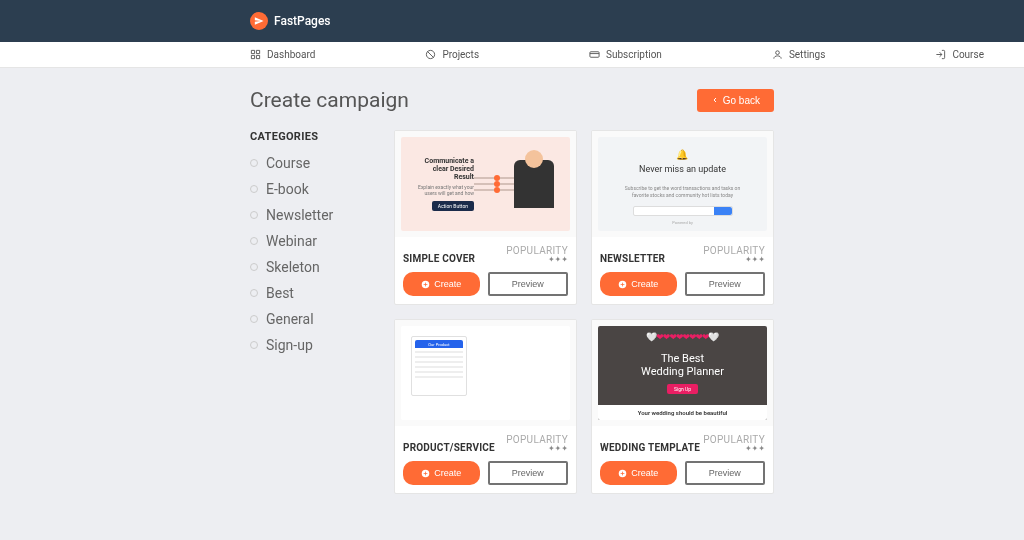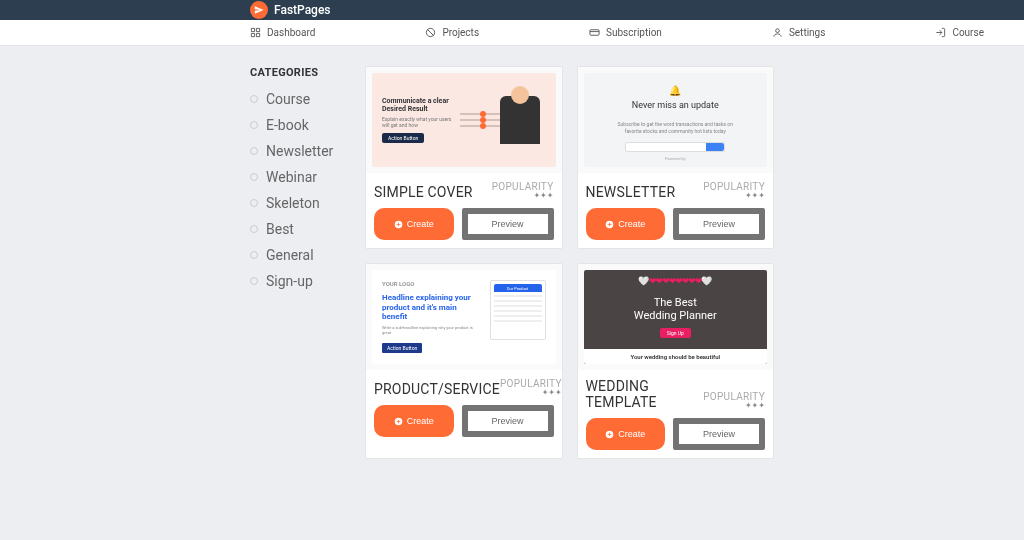--- a/index.html
+++ b/index.html
@@ -1,48 +1,48 @@
 <!DOCTYPE html>
 <html><head>
   <meta charset="utf-8">
   <style>
     * { margin: 0; padding: 0; box-sizing: border-box; }
     body { font-family: -apple-system, BlinkMacSystemFont, "Segoe UI", Roboto, Arial, sans-serif; background: #edeef2; font-size: 12px; color: #333; }
     
-    .topbar { background: #2c3e50; height: 20px; display: flex; align-items: center; padding: 0 250px; }
+    .topbar { background: #2c3e50; height: 42px; display: flex; align-items: center; padding: 0 250px; }
     .logo { display: flex; align-items: center; gap: 6px; color: #fff; font-size: 12px; font-weight: 500; }
     .logo-icon { width: 18px; height: 18px; background: #ff6b35; border-radius: 50%; display: flex; align-items: center; justify-content: center; }
     .logo-icon svg { width: 10px; height: 10px; fill: #fff; }
     
     .navbar { background: #fff; height: 26px; padding: 0 250px; display: flex; align-items: center; gap: 110px; border-bottom: 1px solid #e5e5e5; }
     .nav-item { display: flex; align-items: center; gap: 6px; font-size: 10px; color: #555; cursor: pointer; }
     .nav-item svg { width: 11px; height: 11px; }
     
     .content { padding: 20px 250px 40px; }
     .page-header { display: flex; justify-content: space-between; align-items: center; margin-bottom: 18px; }
     .page-title { font-size: 21px; font-weight: 400; color: #555; }
     .go-back { background: #ff6b35; color: #fff; border: none; padding: 6px 14px; border-radius: 3px; font-size: 10px; cursor: pointer; display: flex; align-items: center; gap: 4px; }
     
-    .main-row { display: flex; gap: 5px; }
+    .main-row { display: flex; gap: 34px; }
     .sidebar { width: 110px; }
     .cat-title { font-size: 11px; font-weight: 700; color: #333; letter-spacing: 0.3px; margin-bottom: 12px; }
     .cat-item { display: flex; align-items: center; gap: 8px; margin-bottom: 10px; cursor: pointer; }
     .cat-radio { width: 8px; height: 8px; border: 1px solid #ccc; border-radius: 50%; flex-shrink: 0; }
     .cat-label { font-size: 14px; color: #666; }
     
     .templates { flex: 1; }
     .blank-box { border: 1px dashed #ff6b35; border-radius: 3px; height: 40px; display: flex; align-items: center; justify-content: center; gap: 6px; color: #ff6b35; font-size: 11px; margin-bottom: 16px; cursor: pointer; }
     .blank-box svg { width: 10px; height: 10px; fill: #ff6b35; }
     
     .grid { display: grid; grid-template-columns: 1fr 1fr; gap: 14px; }
     .card { background: #fff; border: 1px solid #e5e5e5; border-radius: 2px; overflow: hidden; }
     .thumb { height: 106px; padding: 6px; background: #fafafa; }
     .thumb-inner { width: 100%; height: 100%; border-radius: 2px; position: relative; overflow: hidden; }
     
-    .thumb-simple { background: #fbe8e3; display: flex; align-items: center; padding: 0 10px; }
+    .thumb-simple { background: #fbe8e3; display: flex; align-items: center; padding: 0 10px; text-align: right; }
     .ts-left { flex: 1; font-size: 7px; }
     .ts-head { font-weight: 700; color: #333; margin-bottom: 3px; }
     .ts-sub { color: #777; font-size: 5px; margin-bottom: 5px; }
     .ts-btn { background: #1a2b4a; color: #fff; padding: 2px 6px; font-size: 5px; border-radius: 2px; display: inline-block; }
     .ts-person { width: 40px; height: 48px; background: #333; border-radius: 6px 6px 0 0; position: relative; margin-right: 6px; }
     .ts-person::before { content: ''; position: absolute; top: -10px; left: 11px; width: 18px; height: 18px; background: #f4c39c; border-radius: 50%; }
     .ts-sliders { width: 40px; display: flex; flex-direction: column; gap: 4px; }
     .ts-slider { height: 2px; background: #d5c0b8; position: relative; }
     .ts-slider::after { content: ''; position: absolute; width: 6px; height: 6px; background: #ff6b35; border-radius: 50%; top: -2px; left: 50%; }
     
@@ -65,28 +65,28 @@
     .tp-line { height: 2px; background: #eee; margin-bottom: 3px; }
     
     .thumb-wed { background: #4a4544; display: flex; flex-direction: column; align-items: center; justify-content: center; position: relative; }
     .tw-hearts { position: absolute; top: 6px; font-size: 9px; letter-spacing: -1px; }
     .tw-title { color: #fff; font-size: 11px; font-weight: 400; text-align: center; line-height: 1.2; margin-bottom: 6px; }
     .tw-btn { background: #e91e63; color: #fff; padding: 2px 7px; font-size: 5px; border-radius: 2px; }
     .tw-foot { position: absolute; bottom: 0; left: 0; right: 0; background: #fff; text-align: center; font-size: 6px; padding: 4px; color: #333; font-weight: 600; }
     
     .card-footer { padding: 8px; }
     .card-row1 { display: flex; justify-content: space-between; align-items: flex-end; margin-bottom: 8px; }
-    .card-name { font-size: 14px; font-weight: 400; color: #333; text-transform: uppercase; letter-spacing: 0.2px; }
+    .card-name { font-size: 10px; font-weight: 700; color: #333; text-transform: uppercase; letter-spacing: 0.2px; }
     .pop { text-align: right; }
     .pop-label { font-size: 10px; color: #aaa; letter-spacing: 0.3px; }
     .pop-stars { color: #888; font-size: 8px; line-height: 1; }
     .card-row2 { display: flex; gap: 8px; }
     .btn-create { flex: 1; background: #ff6b35; color: #fff; border: none; padding: 5px; border-radius: 10px; font-size: 9px; cursor: pointer; display: flex; align-items: center; justify-content: center; gap: 4px; }
     .btn-create svg { width: 9px; height: 9px; fill: #fff; }
-    .btn-preview { flex: 1; background: #fff; color: #666; border: 6px solid #737373; padding: 5px; border-radius: 2px; font-size: 9px; cursor: pointer; }
+    .btn-preview { flex: 1; background: #fff; color: #666; border: 2px solid #737373; padding: 5px; border-radius: 2px; font-size: 9px; cursor: pointer; }
   </style>
 </head>
 <body>
 
 <div class="topbar">
   <div class="logo">
     <span class="logo-icon">
       <svg viewBox="0 0 24 24">
           <path d="M2 21l21-9L2 3v7l15 2-15 2z"></path>
         </svg>
@@ -125,20 +125,29 @@
   </div>
   <div class="nav-item">
     <svg viewBox="0 0 24 24">
         <path d="M15 3h4a2 2 0 012 2v14a2 2 0 01-2 2h-4M10 17l5-5-5-5M15 12H3" fill="none" stroke="#555" stroke-width="2"></path>
       </svg>
     <span>Course</span>
   </div>
 </div>
 
 <div class="content">
+  <div class="page-header">
+    <h1 class="page-title">Create campaign</h1>
+    <button class="go-back">
+      <svg viewBox="0 0 24 24" width="8" height="8">
+          <path d="M15 6l-6 6 6 6" fill="none" stroke="#fff" stroke-width="3"></path>
+        </svg>
+      <span>Go back</span>
+    </button>
+  </div>
 
   <div class="main-row">
     <aside class="sidebar">
       <div class="cat-title">CATEGORIES</div>
       <div class="cat-item">
           <span class="cat-radio"></span>
           <span class="cat-label">Course</span>
         </div>
       <div class="cat-item">
           <span class="cat-radio"></span>
@@ -238,26 +247,20 @@
                   <span>Create</span>
                 </button>
               <button class="btn-preview">Preview</button>
             </div>
           </div>
         </div>
 
         <div class="card">
           <div class="thumb">
             <div class="thumb-inner thumb-prod">
-              <div class="tp-left">
-                <div class="tp-logo">YOUR LOGO</div>
-                <div class="tp-head">Headline explaining your product and it's main benefit</div>
-                <div class="tp-sub">Write a sub-headline explaining why your product is great</div>
-                <span class="tp-btn">Action Button</span>
-              </div>
               <div class="tp-right">
                 <div class="tp-bar">Our Product</div>
                 <div class="tp-line"></div>
                   <div class="tp-line"></div>
                   <div class="tp-line"></div>
                   <div class="tp-line"></div>
                   <div class="tp-line"></div>
                   <div class="tp-line"></div>
               </div>
             </div>

